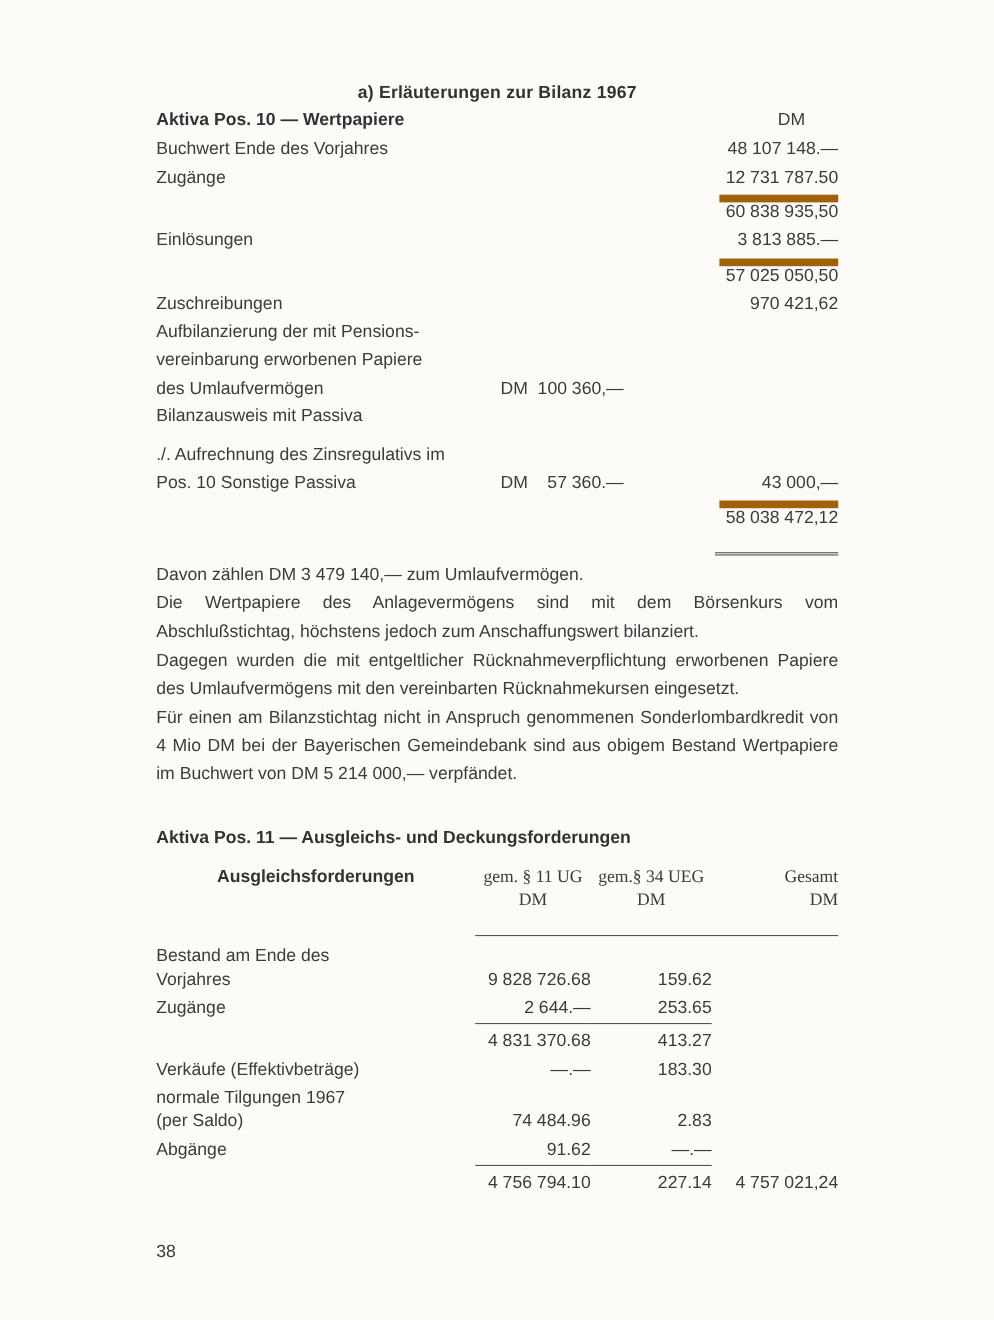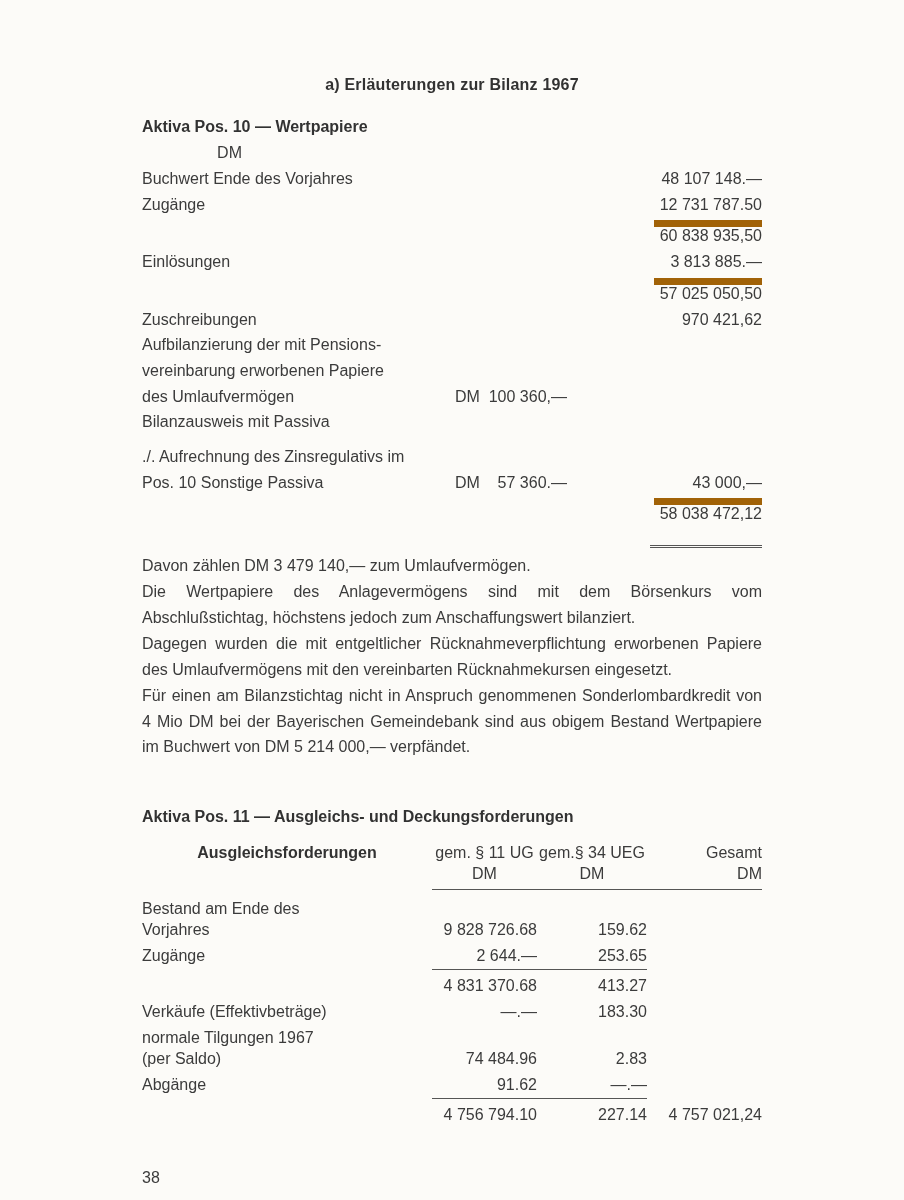--- a/index.html
+++ b/index.html
@@ -9,40 +9,40 @@
     font-family:"Liberation Sans", sans-serif;
     font-size:16px;
     color:#3b3b3b;
     overflow:hidden;
   }
   .page { padding:76px 142px 0; }
 
   .doc-title { text-align:center; font-weight:bold; color:#323232; letter-spacing:.2px; }
 
   
-  .ledger-head { display:flex; justify-content:space-between; align-items:baseline; margin-top:20px; line-height:26px;flex-direction:column; }
+  .ledger-head { display:flex; justify-content:space-between; align-items:baseline; margin-top:3px; line-height:26px; }
   .ledger-heading { font-weight:bold; color:#323232; }
   .ledger-dm { width:130px; text-align:right; padding-right:30px; }
   .s1-row { display:flex; align-items:baseline; line-height:25.7px; }
   .s1-label { width:313px; flex-shrink:0; }
   .s1-mid { width:112px; flex-shrink:0; display:flex; justify-content:space-between; }
   .s1-amount { flex:1; text-align:right; }
   .gap-top { margin-top:9px; }
   .u  { display:inline-block; min-width:108px; text-align:right; border-bottom:7px solid #a16207; padding-bottom:3px; margin-bottom:-4px; }
   .uu { display:inline-block; min-width:112px; text-align:right; border-bottom:3px double #555; padding-bottom:18px; margin-bottom:-6px; }
 
   
   .para-block { margin-top:11px; }
   .para { text-align:justify; line-height:25.9px; }
 
   
-  .s2-heading { font-weight:bold; color:#323232; margin-top:48px; }
+  .s2-heading { font-weight:bold; color:#323232; margin-top:36px; }
   .t-header { display:flex; align-items:flex-start; margin-top:16px; }
   .t-rowheader { width:290px; font-weight:bold; color:#323232; line-height:21px;text-align:center; }
-  .t-cols { flex:1; display:flex; border-bottom:1px solid #555; padding-bottom:5px; }
+  .t-cols { flex:1; display:flex; border-bottom:1px solid #555; padding-bottom:21px;font-family:Liberation Serif, serif; }
   .t-col { display:flex; flex-direction:column; align-items:center; line-height:21px; }
   .t-col-1 { width:105px; }
   .t-col-2 { width:110px; }
   .t-col-3 { width:115px; align-items:flex-end; }
   .t-row { display:flex; align-items:flex-end; margin-top:5px; line-height:21px; }
   .t-row.first { margin-top:8px; }
   .t-rlabel { width:290px; display:flex; flex-direction:column; }
   .t-rlabel span { display:block; }
   .t-c { text-align:right; }
   .t-c1 { width:105px; }

